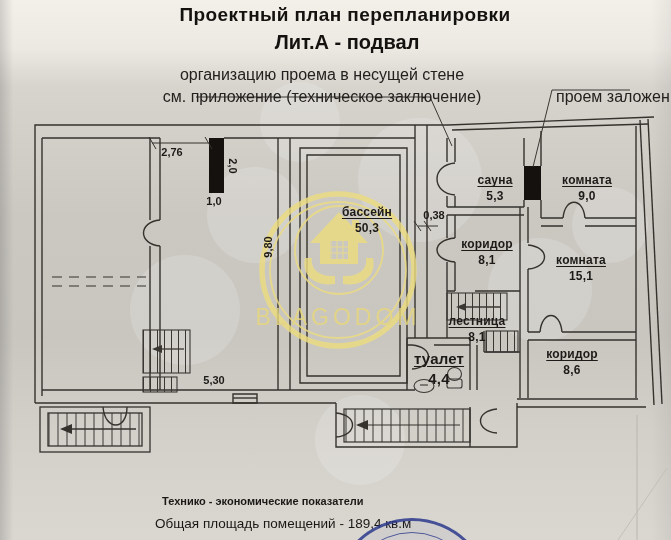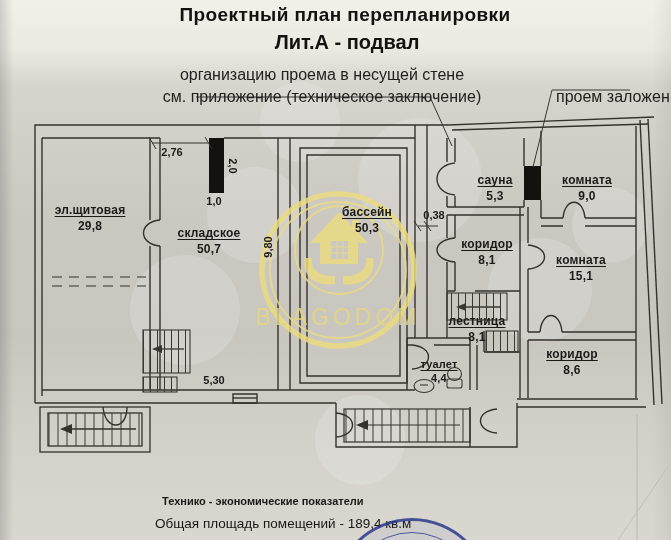--- a/index.html
+++ b/index.html
@@ -204,28 +204,20 @@
 
   <div class="abs ctr title" style="left:345px;top:4px;">Проектный план перепланировки</div>
   <div class="abs ctr subtitle" style="left:347px;top:31px;">Лит.А - подвал</div>
 
   <div class="abs ctr note" style="left:322px;top:64px;">
     <span>организацию проема  в несущей стене</span><br>
     <span>см. приложение (техническое заключение)</span>
   </div>
   <div class="abs note" style="left:556px;top:74px;margin-top:12px;">проем заложен</div>
 
-  <div class="room-label" style="left:90px;top:203px;">
-    <span class="rname">эл.щитовая</span><br>
-    <span class="rarea">29,8</span>
-  </div>
-  <div class="room-label" style="left:209px;top:226px;">
-    <span class="rname">складское</span><br>
-    <span class="rarea">50,7</span>
-  </div>
   <div class="room-label" style="left:367px;top:205px;">
     <span class="rname">бассейн</span><br>
     <span class="rarea">50,3</span>
   </div>
   <div class="room-label" style="left:495px;top:173px;">
     <span class="rname">сауна</span><br>
     <span class="rarea">5,3</span>
   </div>
   <div class="room-label" style="left:587px;top:173px;">
     <span class="rname">комната</span><br>
@@ -236,21 +228,21 @@
     <span class="rarea">8,1</span>
   </div>
   <div class="room-label" style="left:581px;top:253px;">
     <span class="rname">комната</span><br>
     <span class="rarea">15,1</span>
   </div>
   <div class="room-label" style="left:477px;top:314px;">
     <span class="rname">лестница</span><br>
     <span class="rarea">8,1</span>
   </div>
-  <div class="room-label" style="left:439px;top:349px;font-size:11px;margin-top:8px;">
+  <div class="room-label" style="left:439px;top:349px;font-size:15px;">
     <span class="rname">туалет</span><br>
     <span class="rarea">4,4</span>
   </div>
   <div class="room-label" style="left:572px;top:347px;">
     <span class="rname">коридор</span><br>
     <span class="rarea">8,6</span>
   </div>
 
   <span class="dim" style="left:172px;top:152px;">2,76</span>
   <span class="dim v90" style="left:233px;top:166px;">2,0</span>

